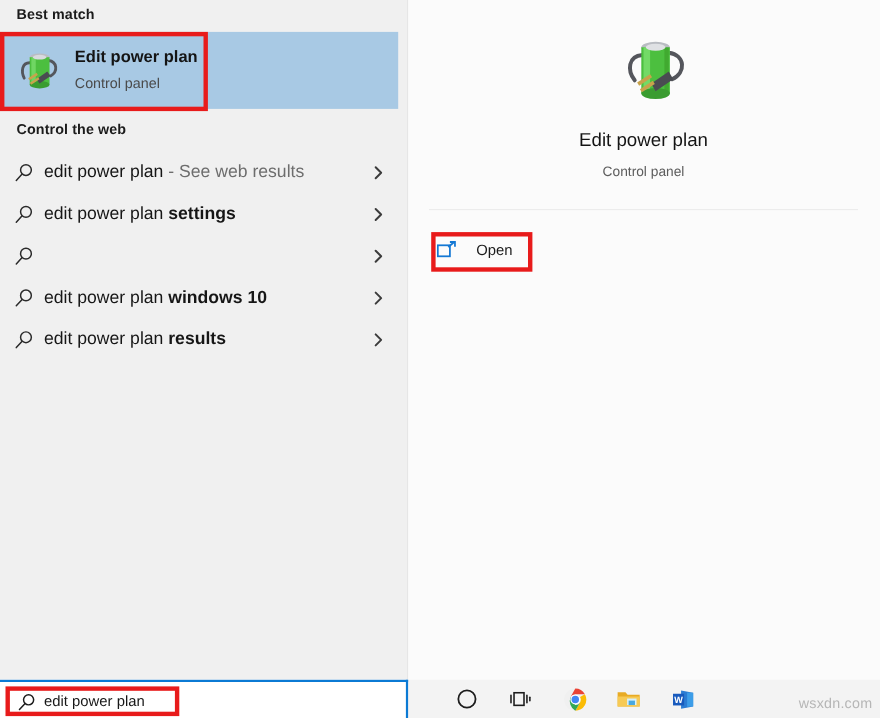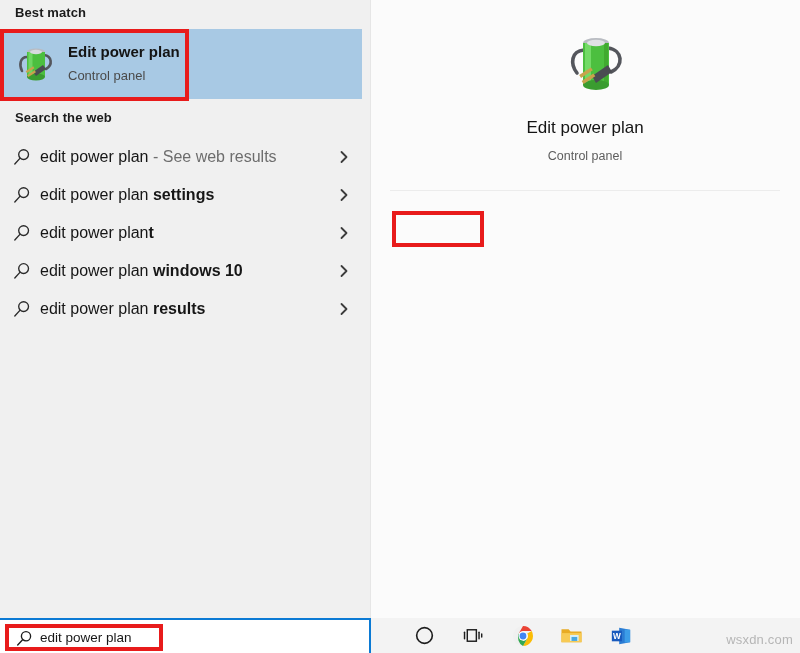--- a/index.html
+++ b/index.html
@@ -296,21 +296,21 @@
             <rect x="12.5" y="27.5" width="9" height="2.3" fill="#c8a34c" transform="rotate(-33 17 28.6)"></rect>
             <rect x="14" y="31.5" width="9" height="2.3" fill="#c8a34c" transform="rotate(-33 18.5 32.6)"></rect>
           </svg>
         </span>
         <div class="bm-text">
           <div class="bm-title">Edit power plan</div>
           <div class="bm-sub">Control panel</div>
         </div>
       </div>
 
-      <div class="section-header web">Search the web</div>
+      <div class="section-header web">Control the web</div>
 
       <div class="suggest-list">
           <div class="suggest-row">
             <span class="sg-icon"><svg viewBox="0 0 18 18" width="18" height="18">
                 <circle cx="10.6" cy="6.6" r="4.9" fill="none" stroke="#2a2a2a" stroke-width="1.35"></circle>
                 <path d="M6.9 10.4 L1.8 16" stroke="#2a2a2a" stroke-width="1.35" stroke-linecap="round"></path>
               </svg></span>
             <span class="sg-label"><span>edit power plan</span><span class="muted"> - See web results</span></span>
             <span class="sg-chev"><svg viewBox="0 0 16 16" width="16" height="16">
                 <path d="M5.5 3 L10.5 8 L5.5 13" fill="none" stroke="#3c3c3c" stroke-width="1.8" stroke-linecap="round" stroke-linejoin="round"></path>
@@ -324,21 +324,20 @@
             <span class="sg-label"><span>edit power plan </span><span class="bold">settings</span></span>
             <span class="sg-chev"><svg viewBox="0 0 16 16" width="16" height="16">
                 <path d="M5.5 3 L10.5 8 L5.5 13" fill="none" stroke="#3c3c3c" stroke-width="1.8" stroke-linecap="round" stroke-linejoin="round"></path>
               </svg></span>
           </div>
           <div class="suggest-row">
             <span class="sg-icon"><svg viewBox="0 0 18 18" width="18" height="18">
                 <circle cx="10.6" cy="6.6" r="4.9" fill="none" stroke="#2a2a2a" stroke-width="1.35"></circle>
                 <path d="M6.9 10.4 L1.8 16" stroke="#2a2a2a" stroke-width="1.35" stroke-linecap="round"></path>
               </svg></span>
-            <span class="sg-label"><span>edit power plan</span><span class="bold">t</span></span>
             <span class="sg-chev"><svg viewBox="0 0 16 16" width="16" height="16">
                 <path d="M5.5 3 L10.5 8 L5.5 13" fill="none" stroke="#3c3c3c" stroke-width="1.8" stroke-linecap="round" stroke-linejoin="round"></path>
               </svg></span>
           </div>
           <div class="suggest-row">
             <span class="sg-icon"><svg viewBox="0 0 18 18" width="18" height="18">
                 <circle cx="10.6" cy="6.6" r="4.9" fill="none" stroke="#2a2a2a" stroke-width="1.35"></circle>
                 <path d="M6.9 10.4 L1.8 16" stroke="#2a2a2a" stroke-width="1.35" stroke-linecap="round"></path>
               </svg></span>
             <span class="sg-label"><span>edit power plan </span><span class="bold">windows 10</span></span>
@@ -374,20 +373,30 @@
         <path d="M43 35 L27 46 L31 53 L47 42 Z" fill="#4a4c52"></path>
         <rect x="14" y="41" width="14" height="3.4" fill="#c8a34c" transform="rotate(-33 21 42.7)"></rect>
         <rect x="16.5" y="47" width="14" height="3.4" fill="#c8a34c" transform="rotate(-33 23.5 48.7)"></rect>
       </svg>
     </span>
 
     <div class="preview-title">Edit power plan</div>
     <div class="preview-sub">Control panel</div>
     <div class="preview-divider"></div>
 
+    <div class="open-row">
+      <span class="open-icon">
+        <svg viewBox="0 0 18 16" width="18" height="16">
+          <rect x="1" y="4" width="11" height="10" fill="none" stroke="#1478d4" stroke-width="1.6"></rect>
+          <path d="M10.5 5.5 L16 1" stroke="#1478d4" stroke-width="1.6" fill="none"></path>
+          <path d="M12 1 L16.6 1 L16.6 5.4" stroke="#1478d4" stroke-width="1.6" fill="none"></path>
+        </svg>
+      </span>
+      <span class="open-label">Open</span>
+    </div>
   </div>
 
   <div class="taskbar"></div>
 
   <div class="search-box">
     <span class="sb-icon">
       <svg viewBox="0 0 17 17" width="17" height="17">
         <circle cx="10" cy="6.2" r="4.6" fill="none" stroke="#1d1d1d" stroke-width="1.35"></circle>
         <path d="M6.6 9.7 L1.7 15" stroke="#1d1d1d" stroke-width="1.35" stroke-linecap="round"></path>
       </svg>

